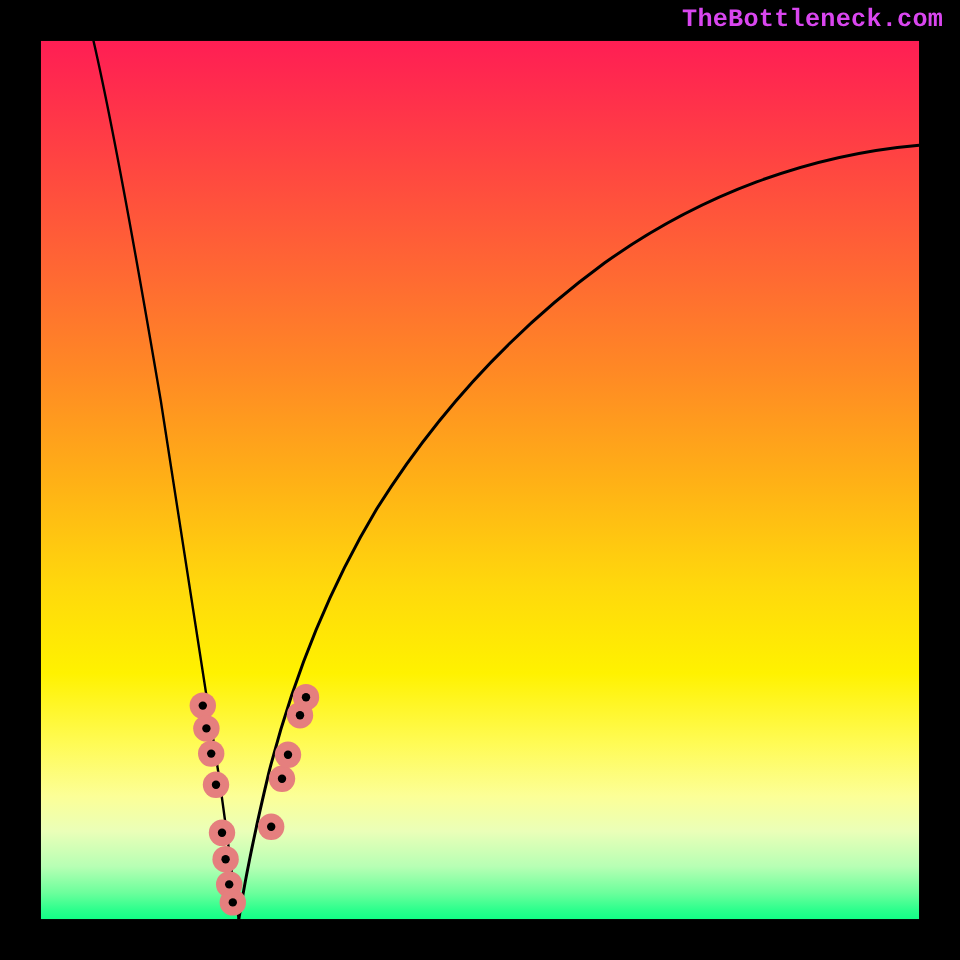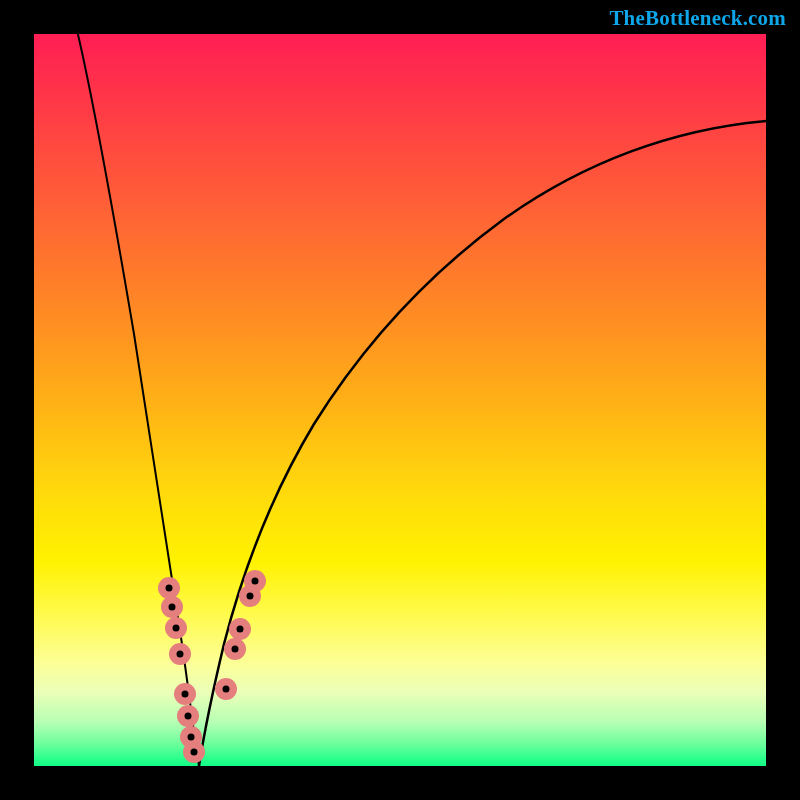--- a/index.html
+++ b/index.html
@@ -41,24 +41,24 @@
   .curve-svg {
     position: absolute;
     inset: 0;
     width: 100%;
     height: 100%;
   }
   .watermark {
     position: absolute;
     top: 6px;
     right: 14px;
-    font-family: Liberation Serif, serif;
+    font-family: Liberation Mono, monospace;
     font-size: 21px;
     font-weight: 600;
-    color: #0ea5e9;
+    color: #d946ef;
     letter-spacing: 0.2px;
   }
 </style>
 </head>
 <body>
 
 <div class="plot-frame">
   <div class="plot-area">
     <div class="gradient"></div>
     <svg class="curve-svg" viewBox="0 0 732 732" preserveAspectRatio="none">

